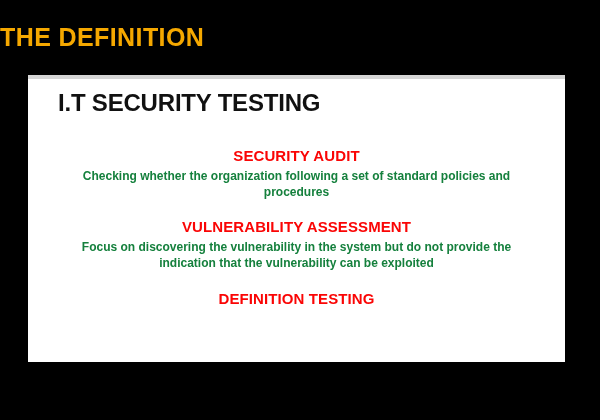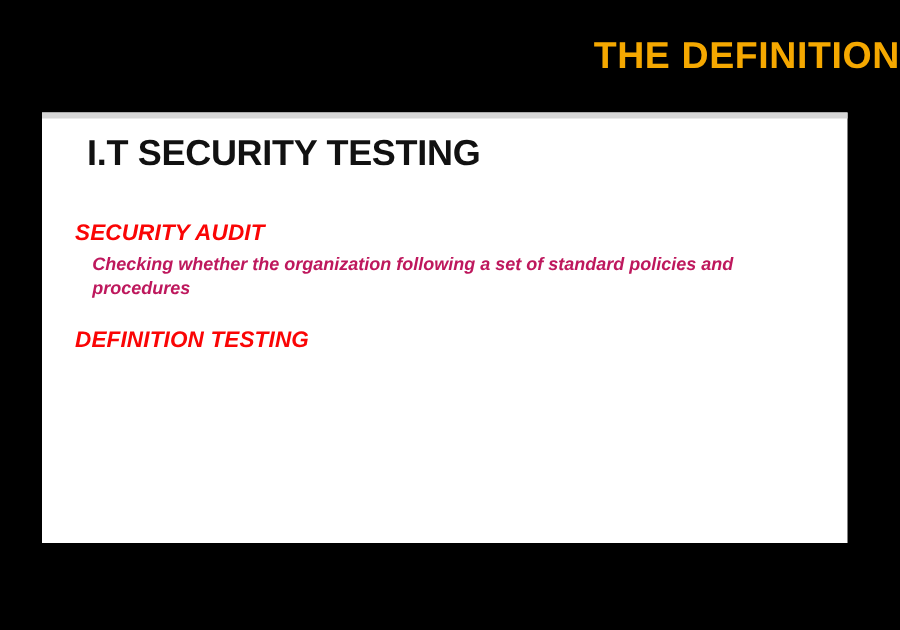--- a/index.html
+++ b/index.html
@@ -19,21 +19,21 @@
     background: #000000;
     overflow: hidden;
   }
 
   
   .slide-title {
     position: absolute;
     left: 0;
     top: 24px;
     width: 600px;
-    text-align: right;
+    text-align: left;
     color: #f5a800;
     font-family: "Liberation Sans", sans-serif;
     font-weight: bold;
     font-size: 25px;
     letter-spacing: 0.4px;
     line-height: 1.1;
     white-space: nowrap;
   }
 
   
@@ -71,39 +71,38 @@
 
   .sections {
     position: absolute;
     left: 22px;
     top: 72px;
     width: 493px;
   }
 
   .section {
     width: 100%;
-    text-align: left;
+    text-align: center;
     margin-bottom: 18px;
-    font-style: italic;
   }
   .section:last-child { margin-bottom: 0; }
 
   .section-title {
     color: #fa0505;
     font-family: "Liberation Sans", sans-serif;
     font-weight: bold;
     font-size: 15px;
     letter-spacing: 0.1px;
     line-height: 1.25;
     margin: 0 0 3px 0;
     white-space: nowrap;
   }
 
   .section-body {
-    color: #be185d;
+    color: #15803d;
     font-family: "Liberation Sans", sans-serif;
     font-weight: bold;
     font-size: 12px;
     line-height: 1.32;
     margin: 0 auto;
     max-width: 470px;
     white-space: pre-wrap;
   }
 </style>
 </head>
@@ -119,20 +118,24 @@
 
     <div class="panel-heading">I.T SECURITY TESTING</div>
 
     <div class="sections">
 
       <div class="section">
         <p class="section-title">SECURITY AUDIT</p>
         <p class="section-body">Checking whether the organization following a set of standard policies and procedures</p>
       </div>
 
+      <div class="section">
+        <p class="section-title">VULNERABILITY ASSESSMENT</p>
+        <p class="section-body">Focus on discovering the vulnerability in the system but do not provide the indication that the vulnerability can be exploited</p>
+      </div>
 
       <div class="section">
         <p class="section-title">DEFINITION TESTING</p>
       </div>
 
     </div>
   </div>
 </div>
 
 </body></html>

